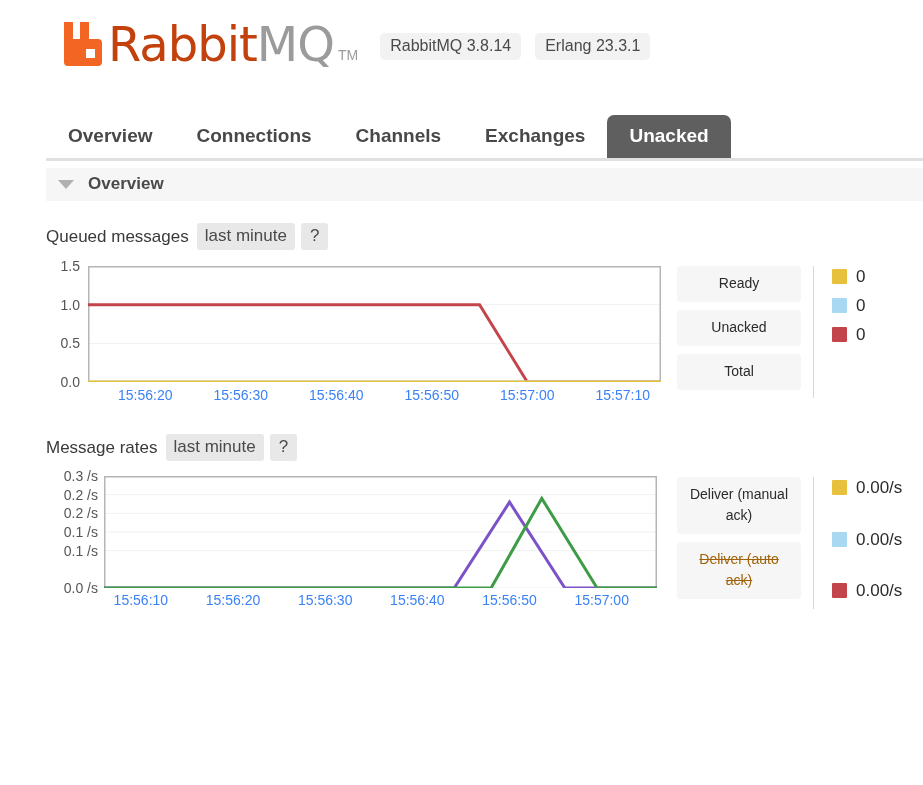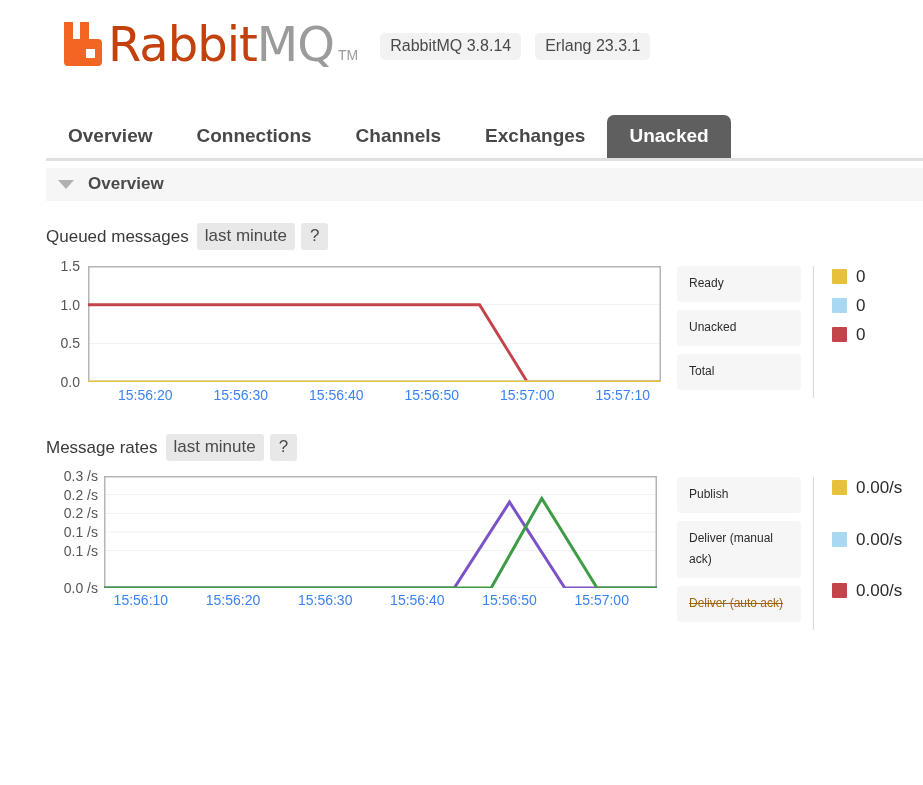--- a/index.html
+++ b/index.html
@@ -148,22 +148,22 @@
   .legend-names { display: flex; flex-direction: column; }
   .legend-vals {
     display: flex; flex-direction: column;
     border-left: 1px solid #d8d8d8;
     padding-left: 18px;
     margin-left: 12px;
   }
   .legend-name {
     background: #f6f6f6;
     border-radius: 4px;
-    text-align: left;
-    font-size: 12px;
+    text-align: center;
+    font-size: 14px;
     color: #2b2b2b;
     padding: 7px 12px 8px 12px;
     margin-bottom: 8px;
     width: 124px;
     line-height: 21px;
   }
   .legend-name.disabled { color: #a16207; text-decoration: line-through; }
   .legend-val {
     display: flex;
     align-items: center;
@@ -317,21 +317,20 @@
             <div style="left: 131.033px; width: 72px; text-align: center;">15:56:20</div>
             <div style="left: 223.2px; width: 72px; text-align: center;">15:56:30</div>
             <div style="left: 315.367px; width: 72px; text-align: center;">15:56:40</div>
             <div style="left: 407.533px; width: 72px; text-align: center;">15:56:50</div>
             <div style="left: 499.7px; width: 72px; text-align: center;">15:57:00</div>
           </div>
       </div>
 
       <div class="legend">
         <div class="legend-names">
-          <div class="legend-name">Publish</div>
           <div class="legend-name">Deliver (manual ack)</div>
           <div class="legend-name disabled">Deliver (auto ack)</div>
         </div>
         <div class="legend-vals">
           <div class="legend-val">
             <span class="swatch" style="background: rgb(232, 193, 60);"></span>
             <span>0.00/s</span>
           </div>
           <div class="legend-val" style="height:66px;">
             <span class="swatch" style="background: rgb(169, 216, 242);"></span>

